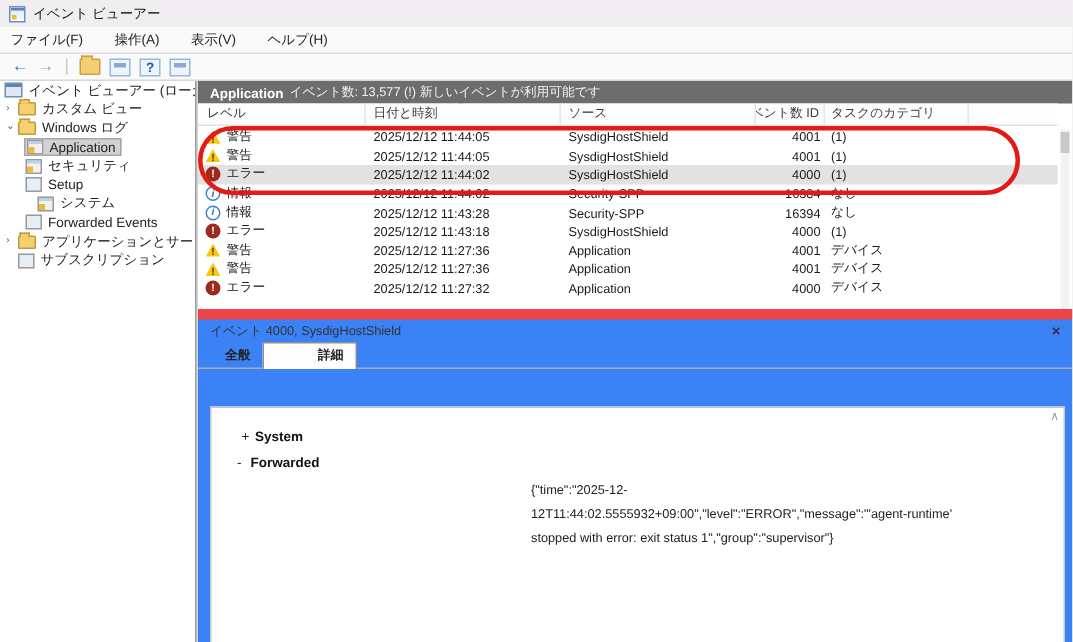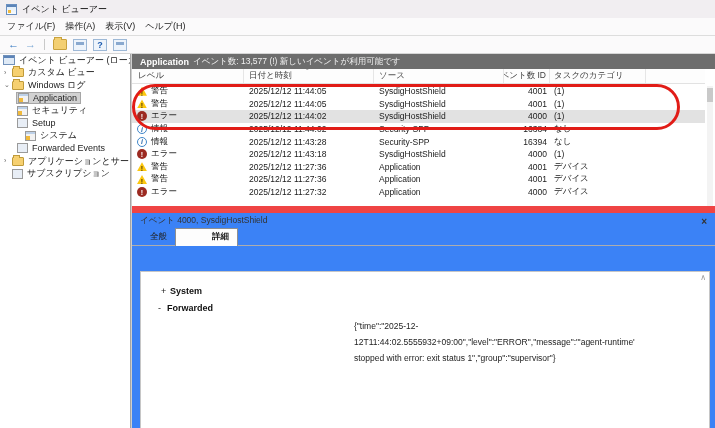--- a/index.html
+++ b/index.html
@@ -15,21 +15,21 @@
     background:#f1eef1; display:flex; align-items:center; padding-left:6px; }
   .app-icon { width:11px; height:11px; border:1px solid #6a8fc0;
     background:linear-gradient(#dce9f7,#f8fbfe); box-shadow:inset 0 2px 0 #5b83b8;
     position:relative; margin-right:5px; flex:none; }
   .app-icon::after { content:""; position:absolute; left:1px; bottom:1px;
     width:3px; height:3px; background:#f0b93c; }
   .title-text { font-size:9px; color:#111; }
   
   .menubar { position:absolute; left:0; top:18px; width:100%; height:18px;
     background:#fbfafb; border-bottom:1px solid #dddddd;
-    display:flex; align-items:center; padding-left:7px; gap:10px; }
+    display:flex; align-items:center; padding-left:7px; gap:21px; }
   .menu-item { font-size:9px; color:#222; cursor:default; }
   
   .toolbar { position:absolute; left:0; top:36px; width:100%; height:18px;
     background:#fbfafb; border-bottom:1px solid #d6d6d6;
     display:flex; align-items:center; padding-left:5px; }
   .tb-arrow { font-weight:bold; font-size:11px; line-height:11px; margin:0 3px; }
   .tb-back { color:#2e74c0; }
   .tb-fwd  { color:#7aa7d4; }
   .tb-sep { width:1px; height:11px; background:#c9c9c9; margin:0 5px; }
   .tb-folder { width:14px; height:11px; background:#f3cf72; border:1px solid #c9a23e;
@@ -103,21 +103,21 @@
   .lsb { position:absolute; right:2px; top:32px; width:6px; height:120px; background:#f3f3f3; }
   .lsb-thumb { width:6px; height:14px; margin-top:2px; background:#c9c9c9; }
   
   .detail { position:absolute; left:0; right:0; top:152px; bottom:0; background:#3b82f6;
     border-top:7px solid #ef4444; }
   .d-header { height:16px; display:flex; align-items:center; padding:0 8px; }
   .d-title { font-size:8.5px; color:#333; }
   .d-close { margin-left:auto; font-size:10px; font-weight:bold; color:#333; cursor:default; }
   .d-tabs { display:flex; align-items:flex-end; padding-left:10px;
     border-bottom:1px solid #adadad; height:17px; }
-  .tab { font-size:8.5px; padding:2px 8px; color:#222; cursor:default; }
+  .tab { font-size:8.5px; padding:2px 8px; color:#222; cursor:default;font-weight:bold; }
   .tab.active { background:#fdfdfd; border:1px solid #8f8f8f; border-bottom:none;
     margin-bottom:-1px; padding-bottom:3px; font-weight:bold;padding-left:36px; }
   .d-radios { height:24px; display:flex; align-items:center; padding-left:10px; }
   .radio { display:flex; align-items:center; margin-right:40px; }
   .rdot { width:10px; height:10px; border-radius:50%; margin-right:4px; flex:none; }
   .rdot.on { border:3px solid #1565c0; background:#fff; }
   .rdot.off { border:1px solid #707070; background:#fff; }
   .rlabel { font-size:8.5px; color:#222; }
   .d-content { position:absolute; left:8px; right:5px; top:58px; bottom:-1px;
     background:#fff; border:1px solid #c6c6c6; }

